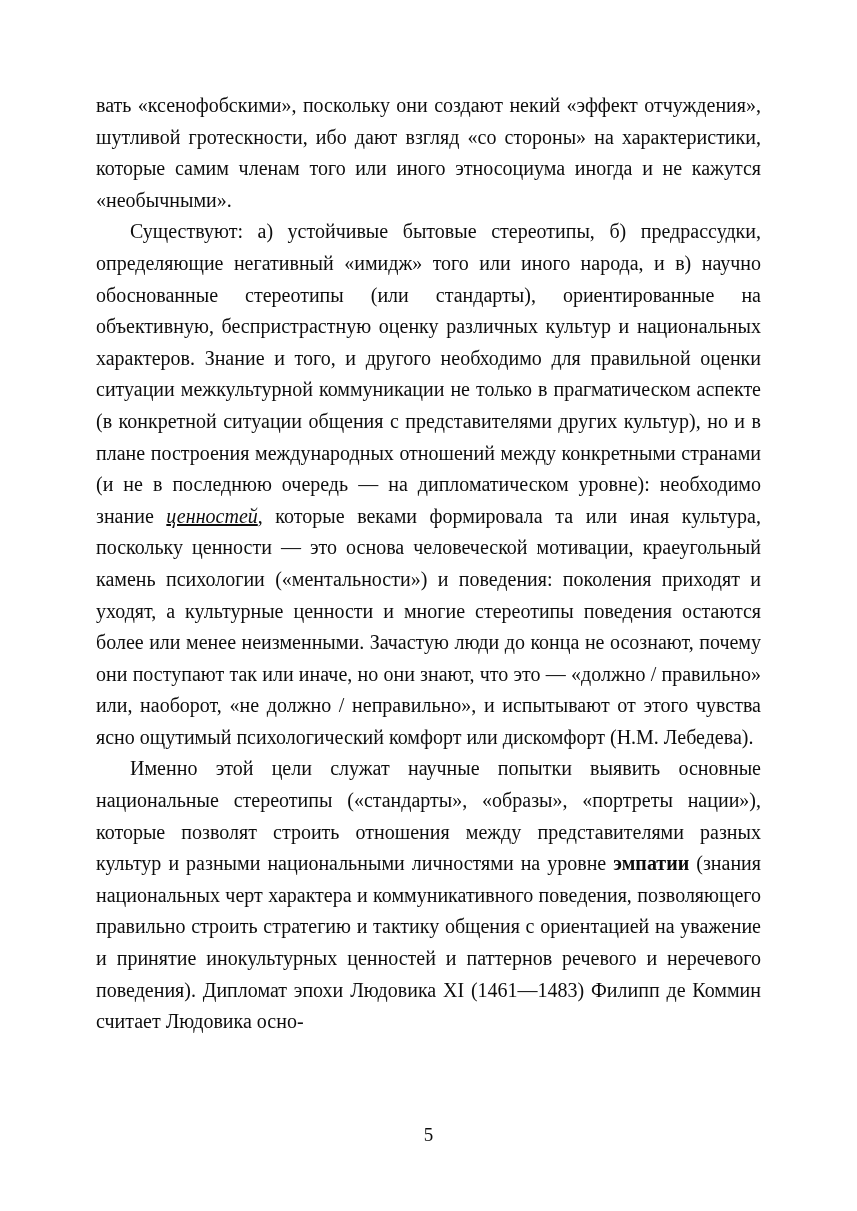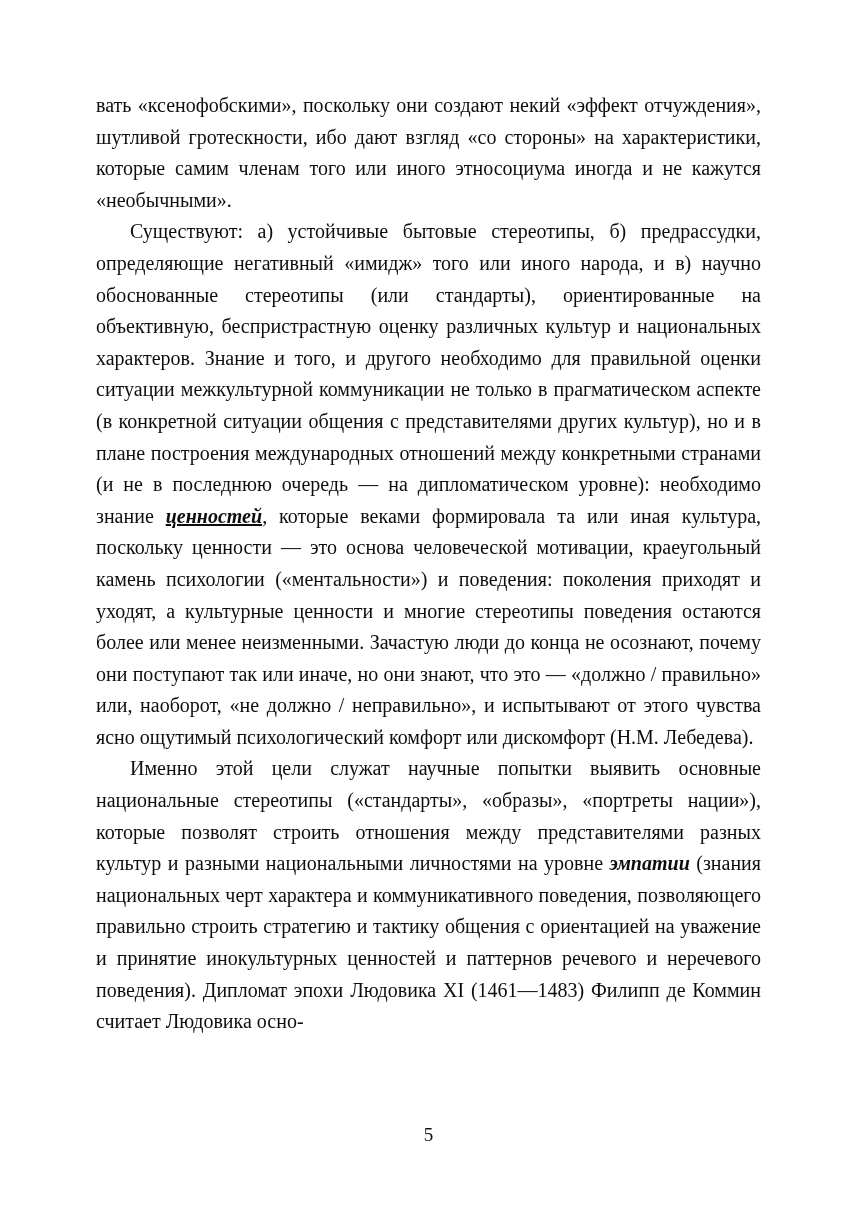--- a/index.html
+++ b/index.html
@@ -33,26 +33,25 @@
   }
   .para + .para {
     margin-top: 0;
   }
   .indent {
     text-indent: 34px;
   }
   .ital {
   }
   .bold-ital {
-    font-style: italic;
     font-weight: bold;
   }
   .bold-ital-ul {
     font-style: italic;
-    font-weight: bold;
+    font-weight: normal;
     text-decoration: underline;
   }
   .page-number {
     position: absolute;
     left: 0;
     right: 0;
     top: 1124px;
     text-align: center;
     font-size: 19px;
     font-family: "Liberation Serif", serif;

